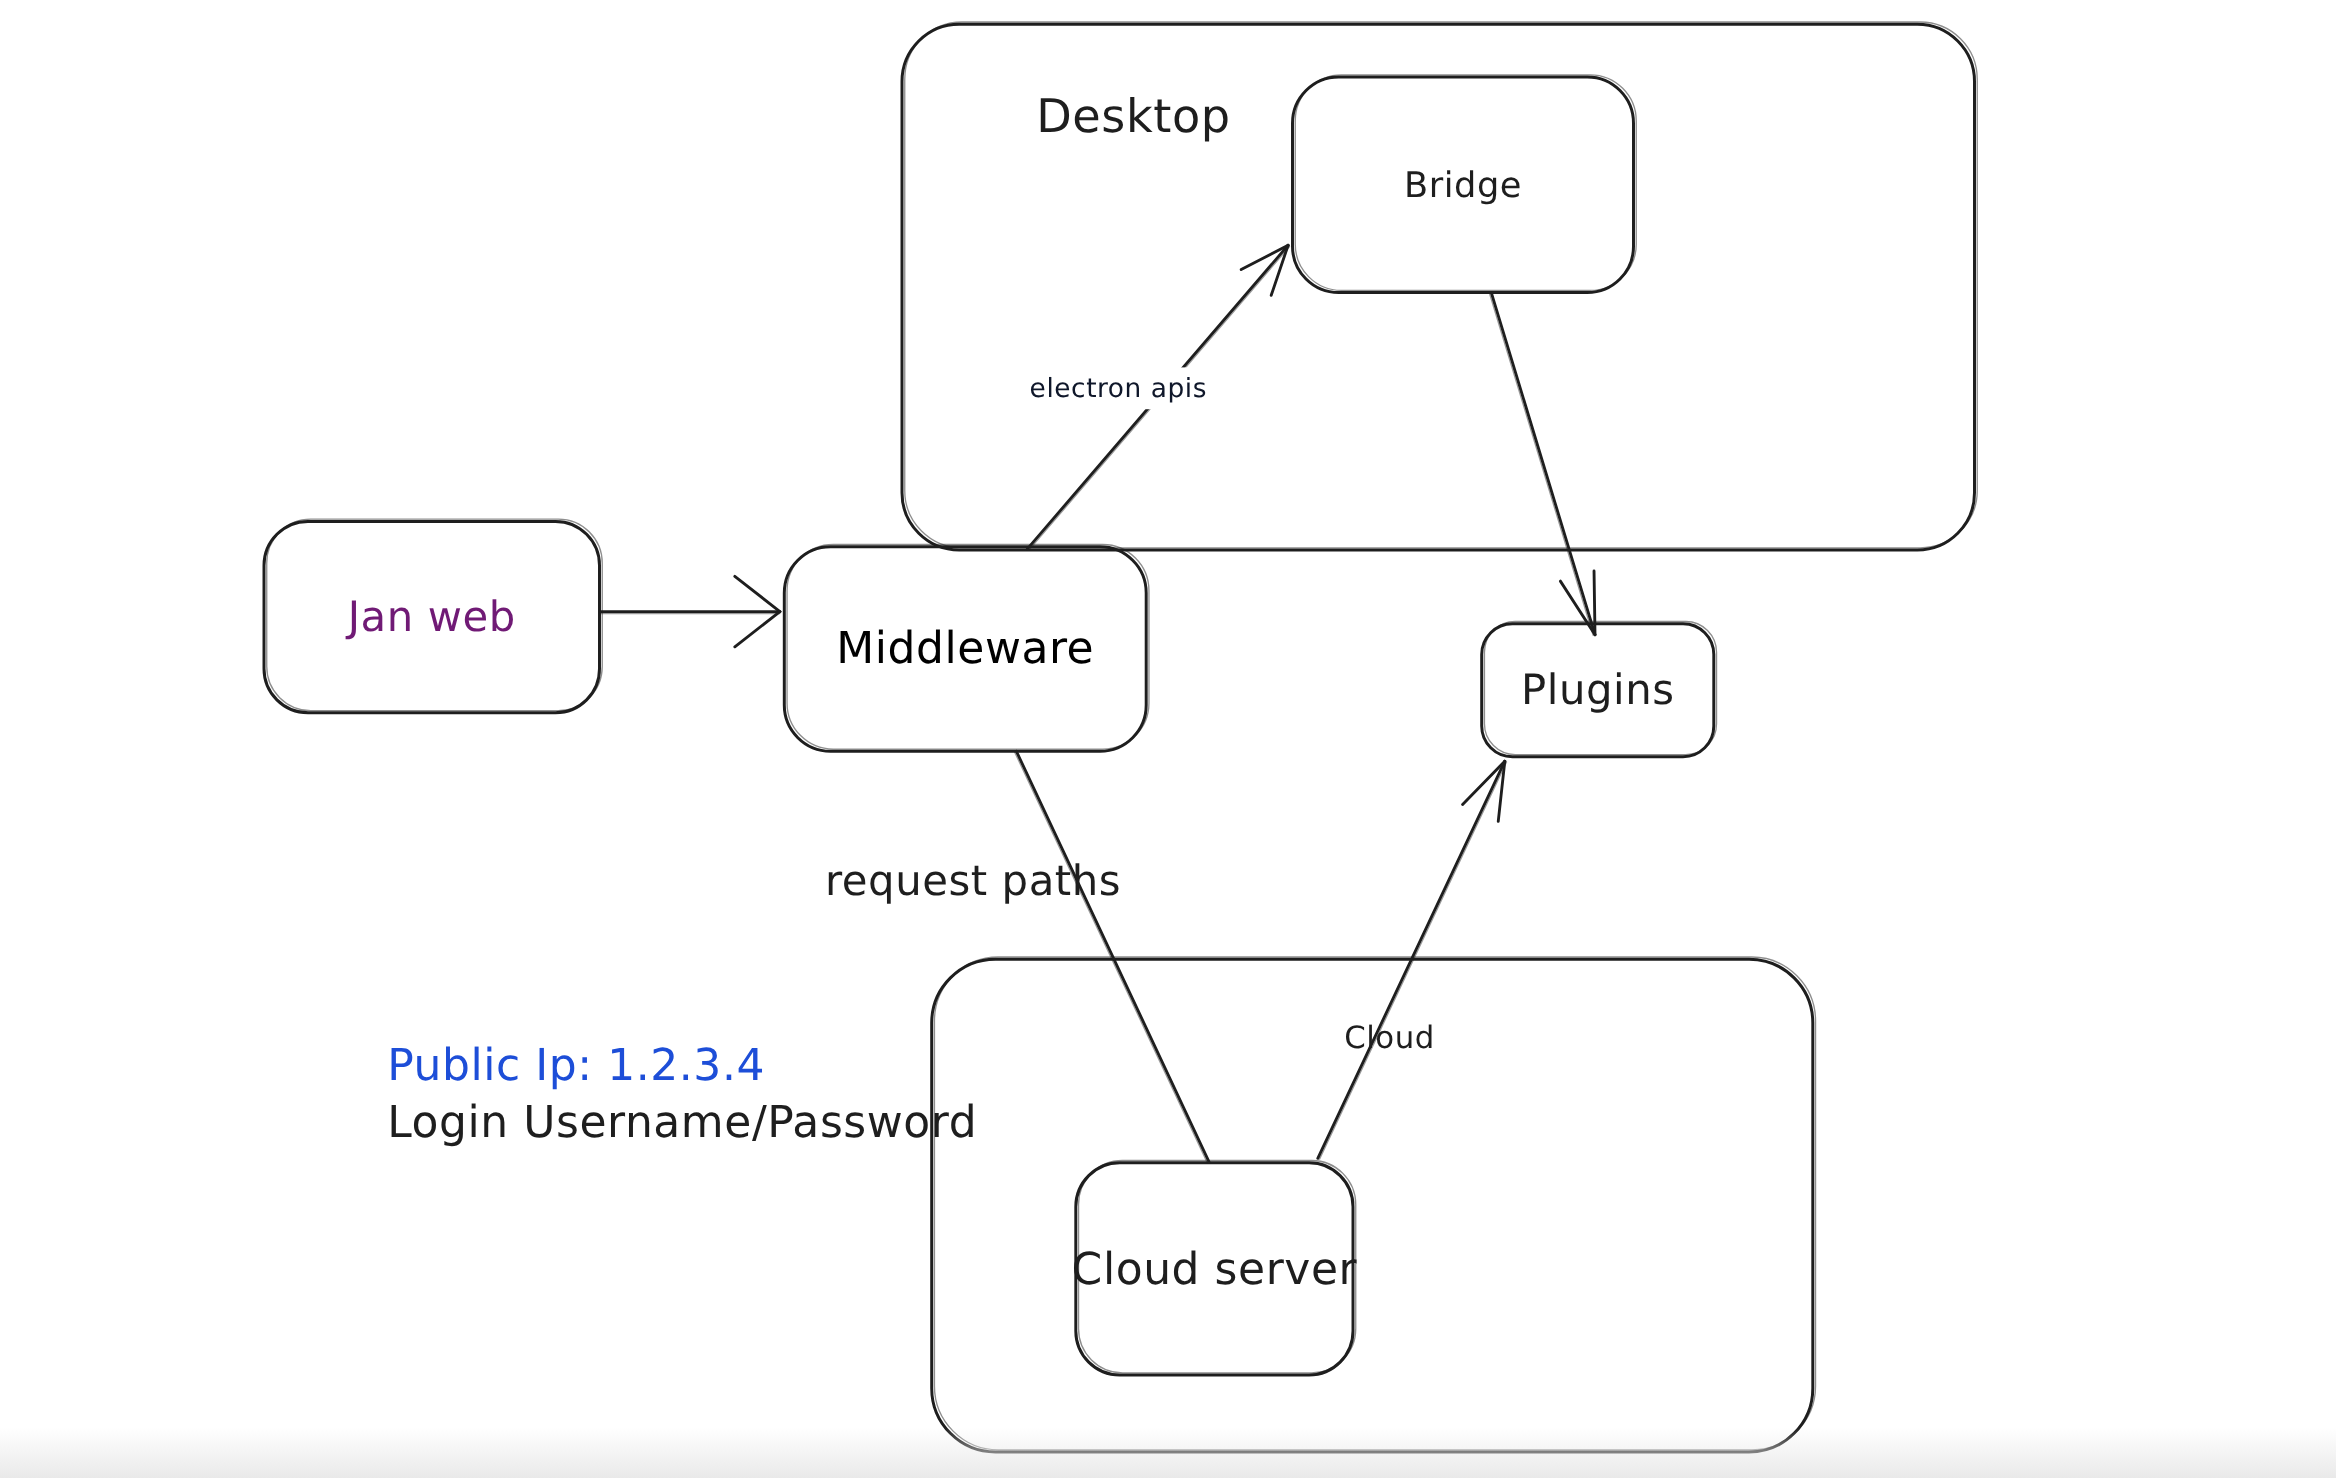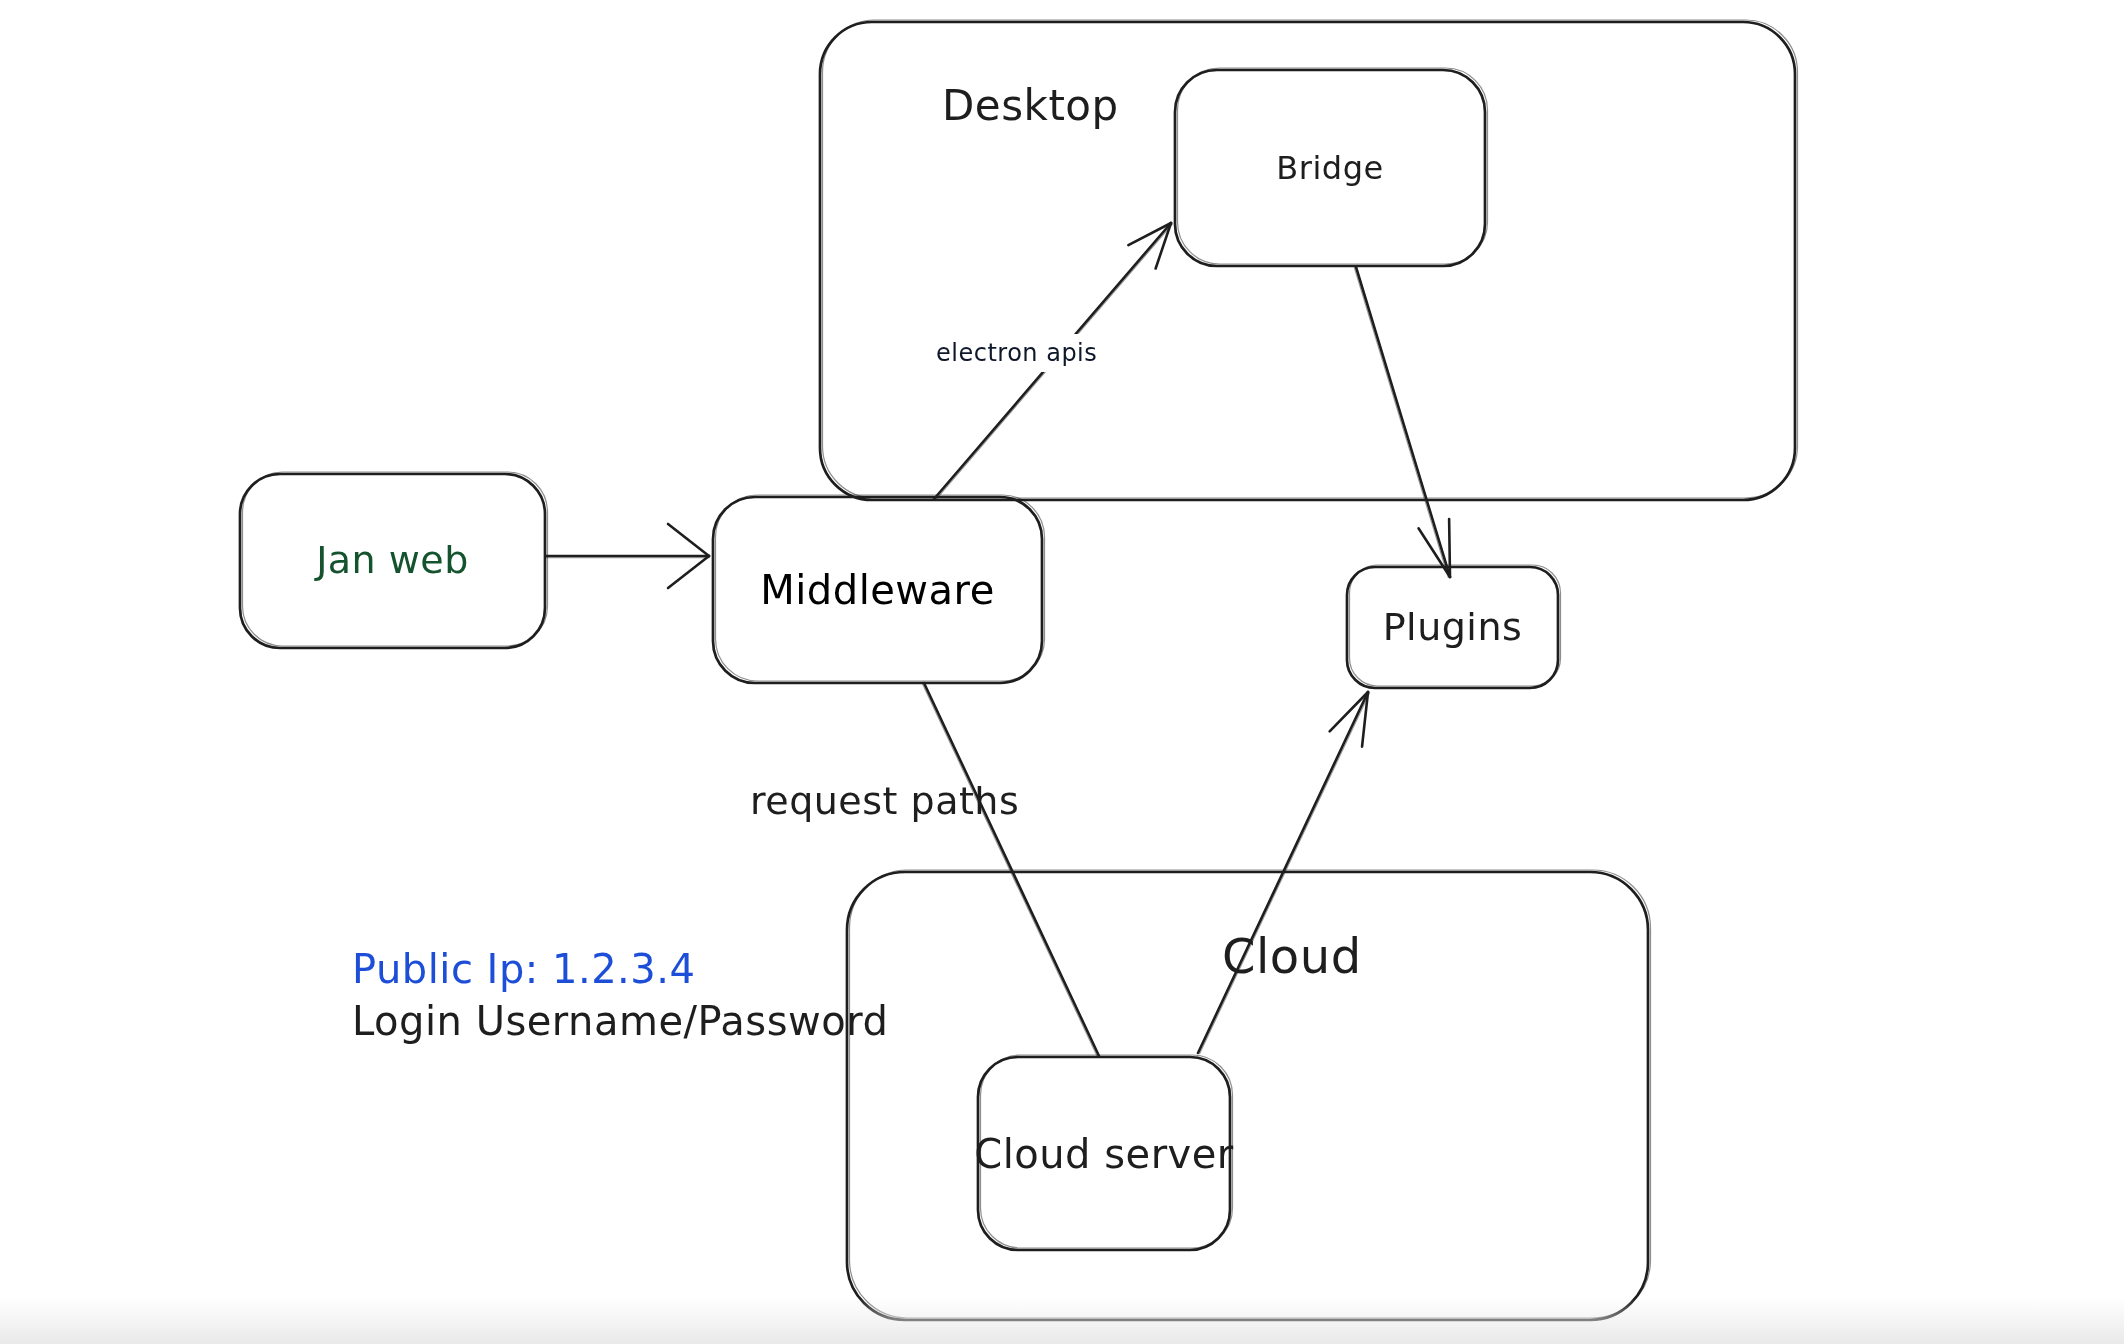--- a/index.html
+++ b/index.html
@@ -67,23 +67,23 @@
       </g>
       <g>
         <line x1="1199.628469141651" y1="1053.7668691248773" x2="1369.628469141651" y2="692.7668691248773" stroke="#1e1e1e" stroke-width="1.1" stroke-linecap="round" opacity="0.45"></line>
         <line x1="1198" y1="1053" x2="1368" y2="692" stroke="#1e1e1e" stroke-width="2.6" stroke-linecap="round"></line>
         <line x1="1368" y1="692" x2="1362.0443766515004" y2="746.6765996613799" stroke="#1e1e1e" stroke-width="2.6" stroke-linecap="round"></line>
         <line x1="1368" y1="692" x2="1329.6446287436356" y2="731.4191006465959" stroke="#1e1e1e" stroke-width="2.6" stroke-linecap="round"></line>
       </g>
     </svg>
   <div id="labels">
       <div class="lbl" style="color: rgb(30, 30, 30); left: 942px; top: 52px; font-size: 42px; margin-top: 28px;">Desktop</div>
-      <div class="lbl" style="color: rgb(30, 30, 30); left: 1222px; top: 926px; font-size: 48px;">Cloud</div>
+      <div class="lbl" style="color: rgb(30, 30, 30); left: 1222px; top: 926px; font-size: 28px;">Cloud</div>
       <div class="lbl" style="color: rgb(30, 30, 30); left: 1330px; top: 168px; transform: translate(-50%, -50%); font-size: 32px;">Bridge</div>
-      <div class="lbl" style="color: #14532d; left: 392.5px; top: 561px; transform: translate(-50%, -50%); font-size: 38px;">Jan web</div>
+      <div class="lbl" style="color: #701a75; left: 392.5px; top: 561px; transform: translate(-50%, -50%); font-size: 38px;">Jan web</div>
       <div class="lbl" style="color: #000000; left: 877.5px; top: 590px; transform: translate(-50%, -50%); font-size: 40px;">Middleware</div>
       <div class="lbl" style="color: rgb(30, 30, 30); left: 1452.5px; top: 627.5px; transform: translate(-50%, -50%); font-size: 38px;">Plugins</div>
       <div class="lbl" style="color: rgb(30, 30, 30); left: 1104px; top: 1153.5px; transform: translate(-50%, -50%); font-size: 40px;">Cloud server</div>
       <div class="lbl" style="color: #0f172a; left: 926px; top: 334px; font-size: 24px; background: rgb(255, 255, 255); padding: 4px 10px;">electron apis</div>
       <div class="lbl" style="color: rgb(30, 30, 30); left: 750px; top: 778px; font-size: 38px; background: transparent; padding: 0px;">request paths</div>
       <div class="lbl" style="color: #1d4ed8; left: 352px; top: 944px; font-size: 40px;">Public Ip: 1.2.3.4</div>
       <div class="lbl" style="color: rgb(30, 30, 30); left: 352px; top: 996px; font-size: 40px;">Login Username/Password</div>
     </div>
   <div class="bottom-fade" style="background: linear-gradient(rgba(233, 233, 233, 0), rgb(233, 233, 233));"></div>
 </div>

